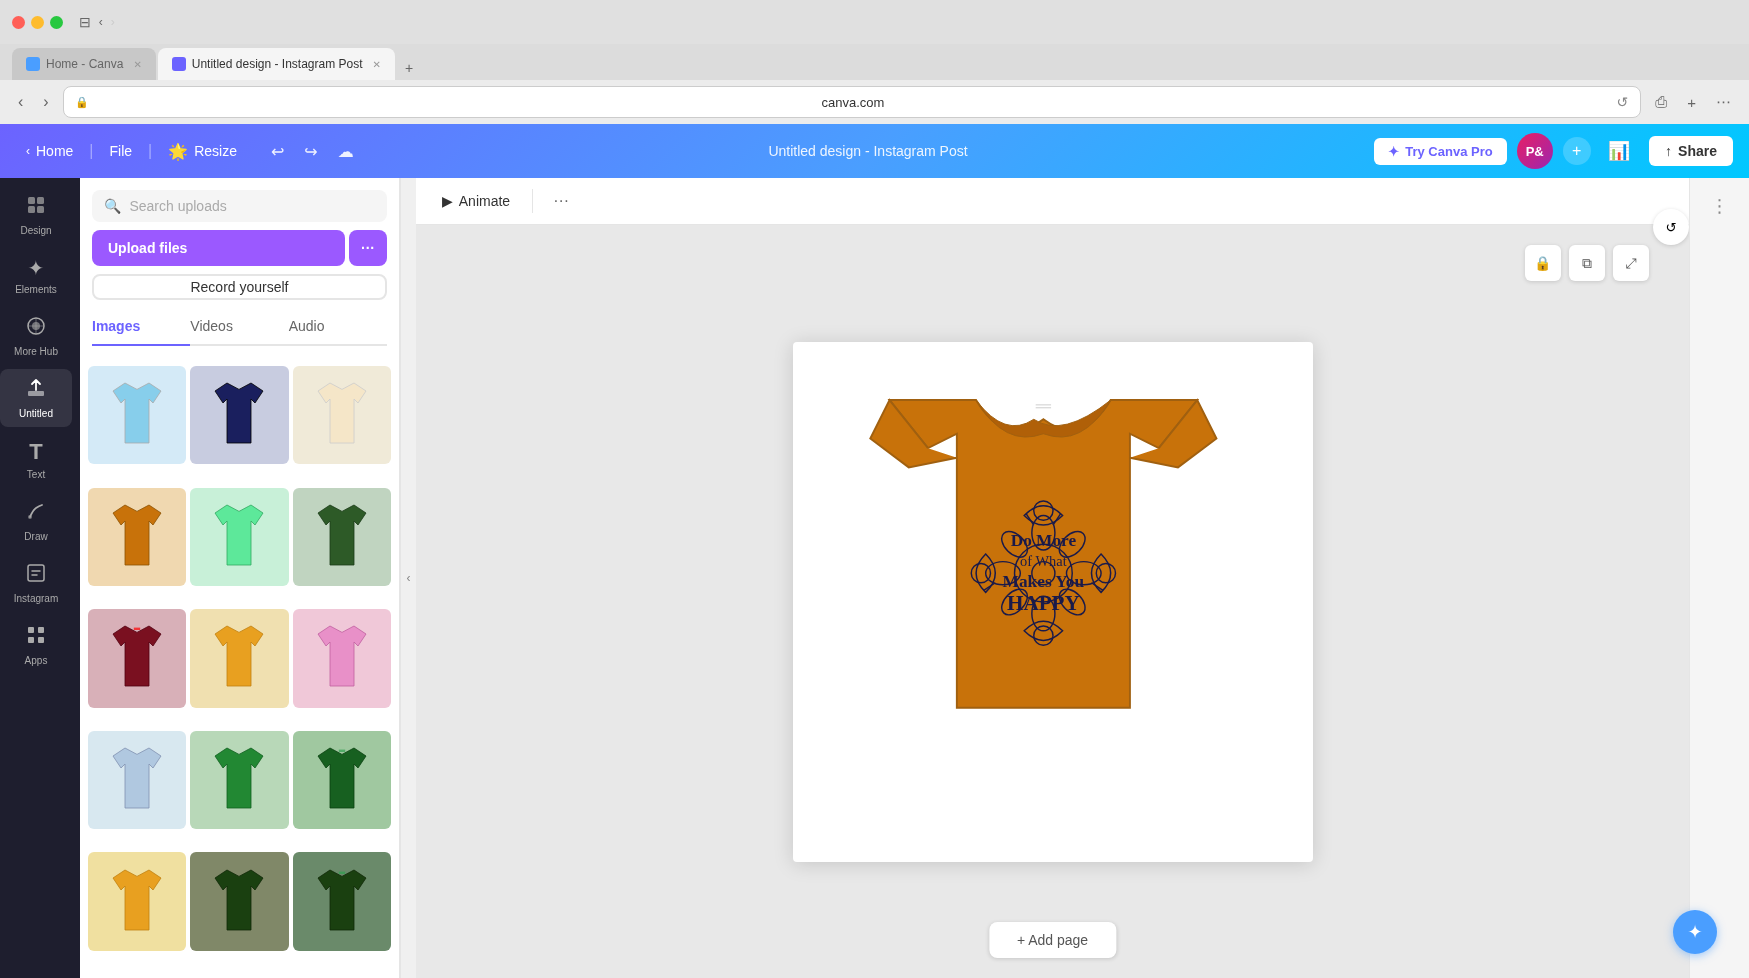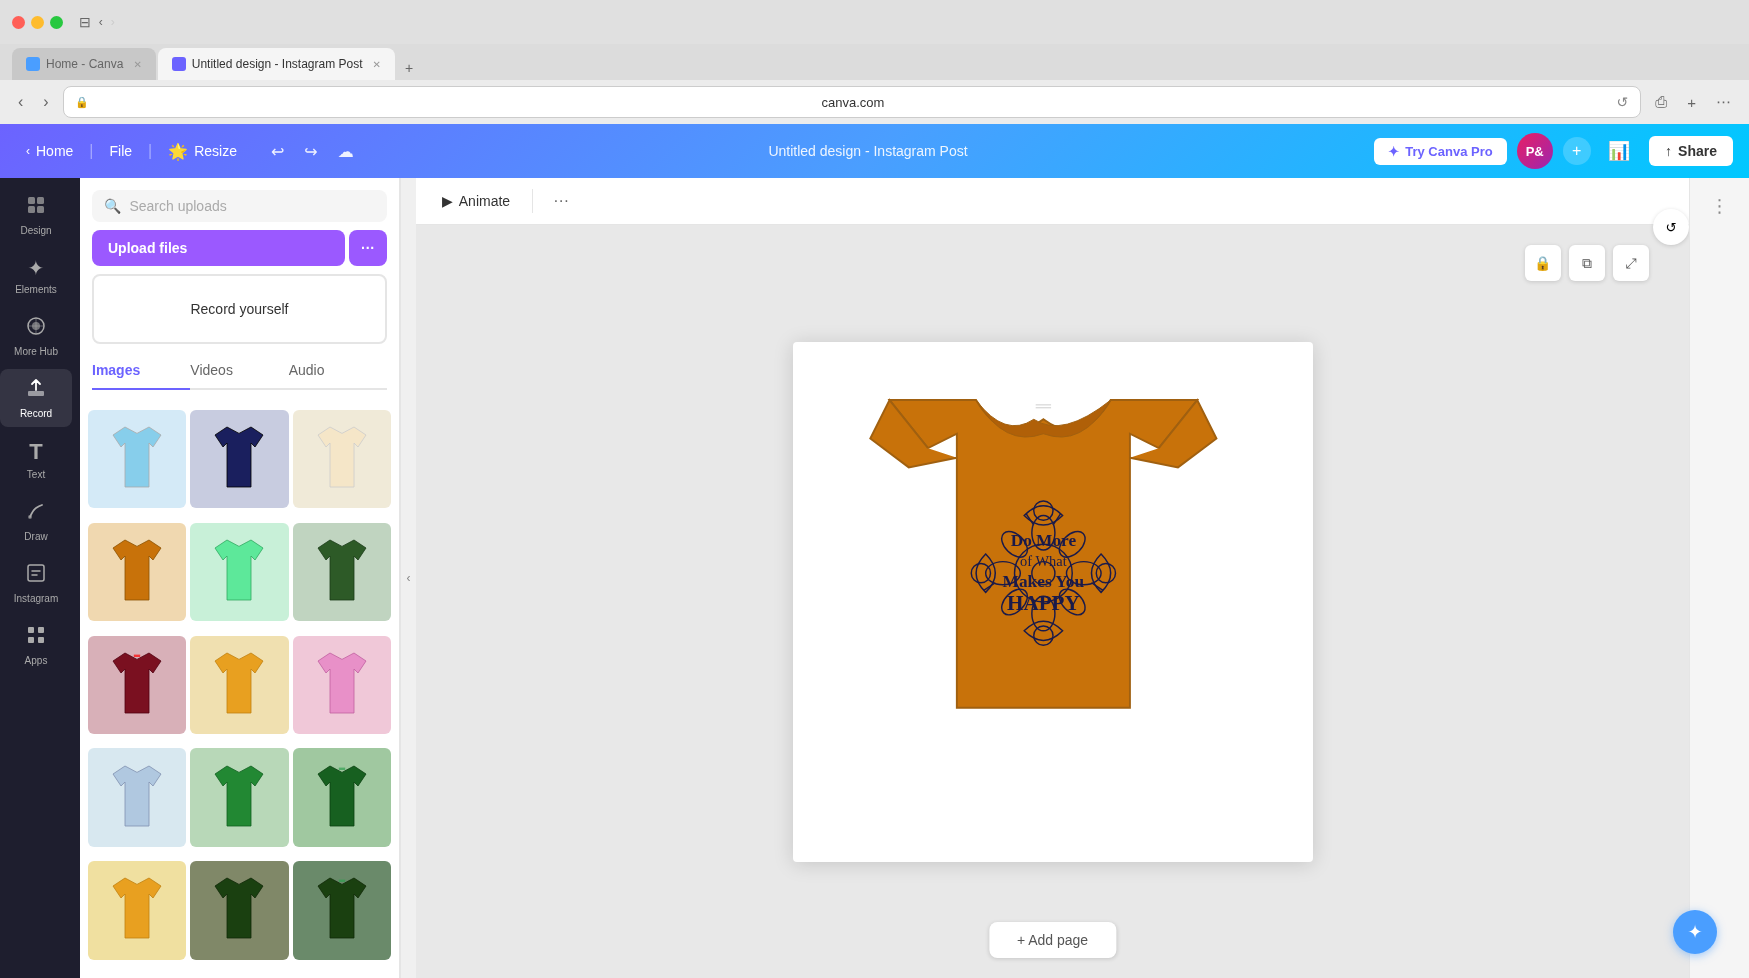--- a/index.html
+++ b/index.html
@@ -59,21 +59,21 @@
     
     .upload-panel { width: 320px; background: white; border-right: 1px solid #e5e5e5; display: flex; flex-direction: column; flex-shrink: 0; }
     .upload-panel-inner { padding: 12px; display: flex; flex-direction: column; gap: 8px; }
     .search-bar { display: flex; align-items: center; gap: 8px; background: #f5f5f5; border-radius: 8px; padding: 8px 12px; }
     .search-icon { color: #888; font-size: 14px; }
     .search-input { border: none; background: none; flex: 1; font-size: 14px; color: #333; outline: none; }
     .search-input::placeholder { color: #aaa; }
     .upload-btn-row { display: flex; gap: 4px; }
     .btn-upload-files { flex: 1; background: #9b59ff; color: white; border: none; border-radius: 8px; padding: 10px 16px; font-size: 14px; font-weight: 600; cursor: pointer; text-align: left; }
     .btn-upload-more { background: #9b59ff; color: white; border: none; border-radius: 8px; padding: 10px 12px; font-size: 14px; font-weight: 600; cursor: pointer; }
-    .btn-record { background: white; border: 2px solid #e5e5e5; color: #333; border-radius: 8px; padding: 25px 16px; font-size: 14px; font-weight: 500; cursor: pointer; width: 100%; text-align: center; }
+    .btn-record { background: white; border: 2px solid #e5e5e5; color: #333; border-radius: 8px; padding: 3px 16px; font-size: 14px; font-weight: 500; cursor: pointer; width: 100%; text-align: center; }
     .tabs-row { display: flex; border-bottom: 2px solid #e5e5e5; }
     .tab-item { flex: 1; padding: 10px 0; font-size: 14px; color: #666; cursor: pointer; border-bottom: 2px solid transparent; margin-bottom: -2px; }
     .tab-item.active { color: #6c63ff; border-bottom: 2px solid #6c63ff; font-weight: 600; }
 
     
     .image-grid { display: grid; grid-template-columns: 1fr 1fr 1fr; gap: 4px; padding: 8px; overflow-y: auto; flex: 1; }
     .img-cell { border-radius: 6px; overflow: hidden; cursor: pointer; aspect-ratio: 1; display: flex; align-items: center; justify-content: center; }
 
     
     .canvas-area { flex: 1; display: flex; flex-direction: column; background: #e8e8e8; position: relative; overflow: hidden; }
@@ -220,21 +220,21 @@
         </span>
         <span class="sidebar-label">More Hub</span>
       </div>
       <div class="sidebar-icon-item active">
         <span class="sidebar-icon">
           <svg width="22" height="22" viewBox="0 0 22 22" fill="none">
               <rect x="3" y="14" width="16" height="5" rx="1" fill="currentColor" opacity="0.5"></rect>
               <path d="M11 3 L11 13 M7 7 L11 3 L15 7" stroke="currentColor" stroke-width="1.8" stroke-linecap="round" stroke-linejoin="round"></path>
             </svg>
         </span>
-        <span class="sidebar-label">Record</span>
+        <span class="sidebar-label">Untitled</span>
       </div>
       <div class="sidebar-icon-item">
         <span class="sidebar-icon" style="font-weight:700;font-size:22px;">T</span>
         <span class="sidebar-label">Text</span>
       </div>
       <div class="sidebar-icon-item">
         <span class="sidebar-icon">
           <svg width="22" height="22" viewBox="0 0 22 22" fill="none">
               <path d="M5 17 Q8 10 11 8 Q14 6 17 5" stroke="currentColor" stroke-width="1.8" stroke-linecap="round" fill="none"></path>
               <circle cx="5" cy="17" r="2" fill="currentColor" opacity="0.6"></circle>

